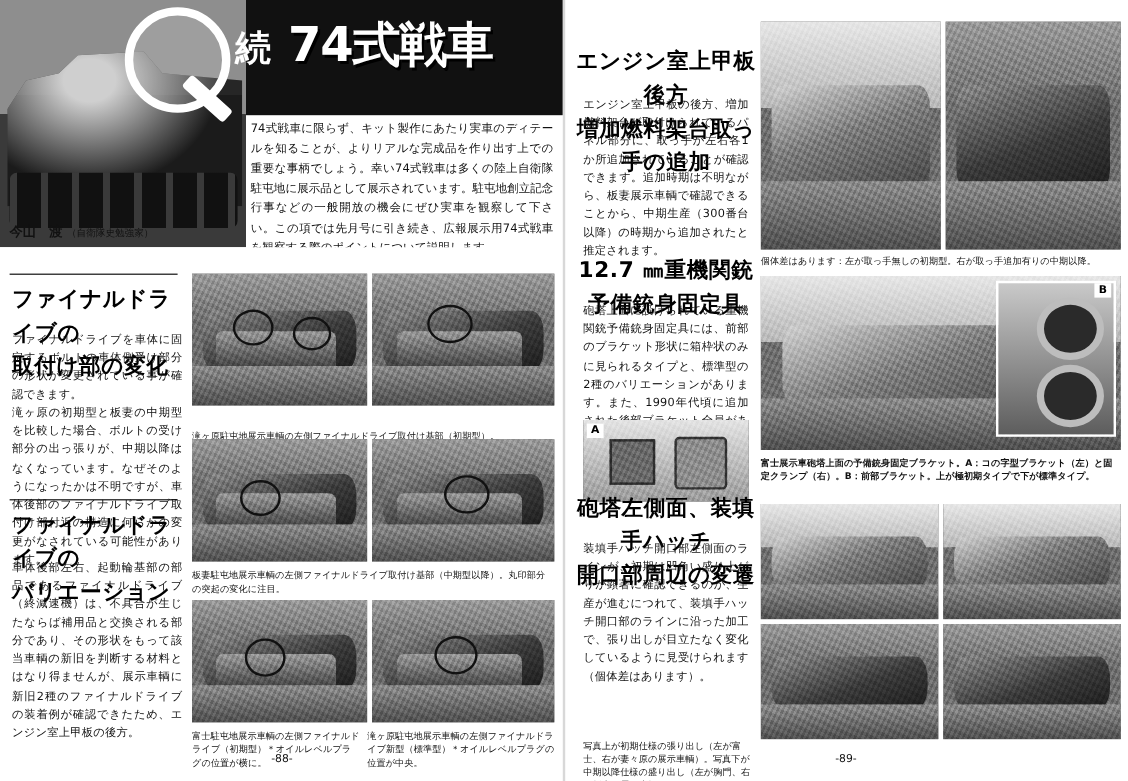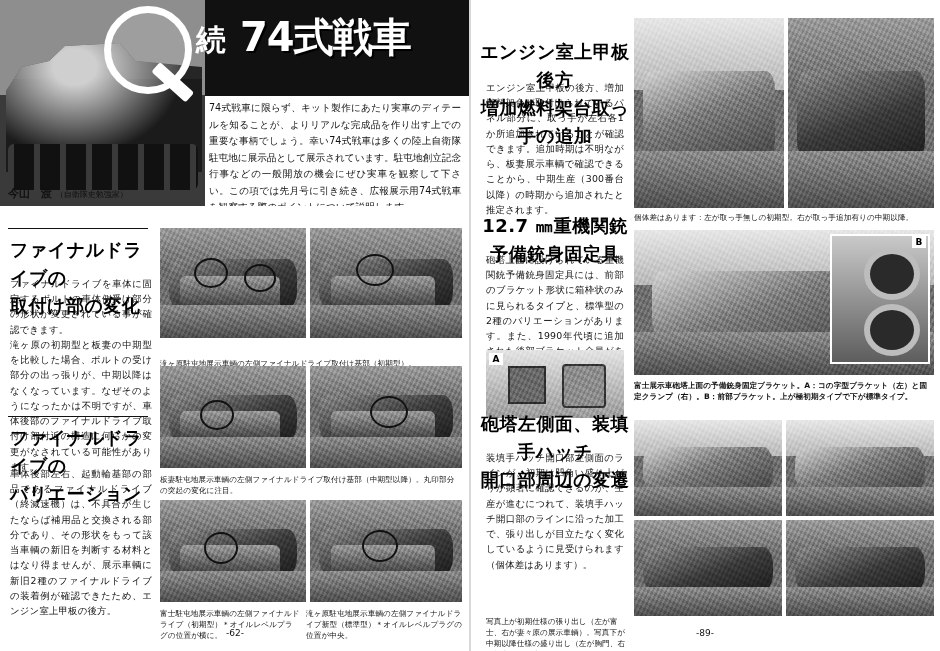--- a/index.html
+++ b/index.html
@@ -233,21 +233,21 @@
     <div class="sky"></div>
       <div class="body"></div>
       <div class="body2"></div>
       <div class="ground"></div>
     <div class="circ" style="left:52px;top:30px;width:32px;height:28px;"></div>
     <div class="grain"></div>
   </div>
   <div class="caption" style="left:160px;top:608px;width:140px;">富士駐屯地展示車輌の左側ファイナルドライブ（初期型）＊オイルレベルプラグの位置が横に。</div>
   <div class="caption" style="left:306px;top:608px;width:156px;">滝ヶ原駐屯地展示車輌の左側ファイナルドライブ新型（標準型）＊オイルレベルプラグの位置が中央。</div>
 
-  <div class="folio" style="left:215px;top:628px;">-62-</div>
+  <div class="folio" style="left:215px;top:628px;">-88-</div>
 
   <div class="heading center" style="left:480px;top:38px;width:150px;">
     <div>エンジン室上甲板後方</div>
     <div>増加燃料架台取っ手の追加</div>
   </div>
   <div class="bodytext" style="left:486px;top:80px;width:138px;">エンジン室上甲板の後方、増加燃料架台が取付けられているパネル部分に、取っ手が左右各1か所追加されていることが確認できます。追加時期は不明ながら、板妻展示車輌で確認できることから、中期生産（300番台以降）の時期から追加されたと推定されます。</div>
 
   <div class="photo" style="left:634px;top:18px;width:150px;height:190px;">
     <div class="sky"></div>
       <div class="body"></div>

